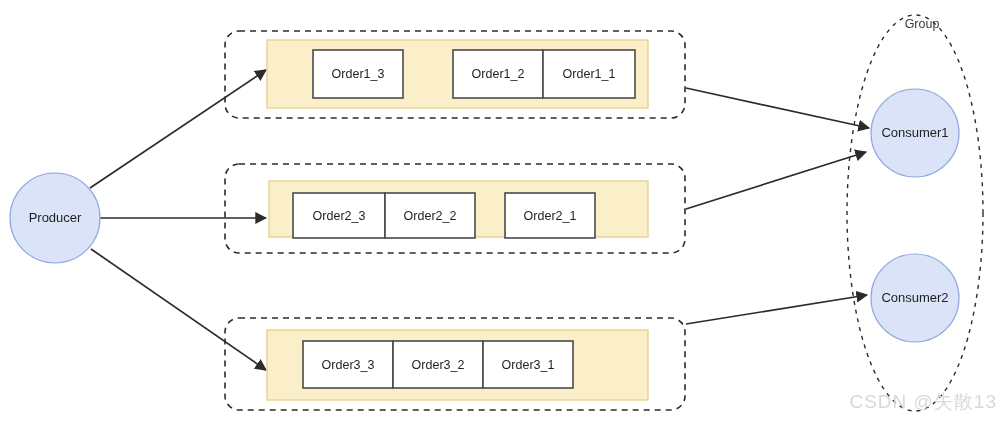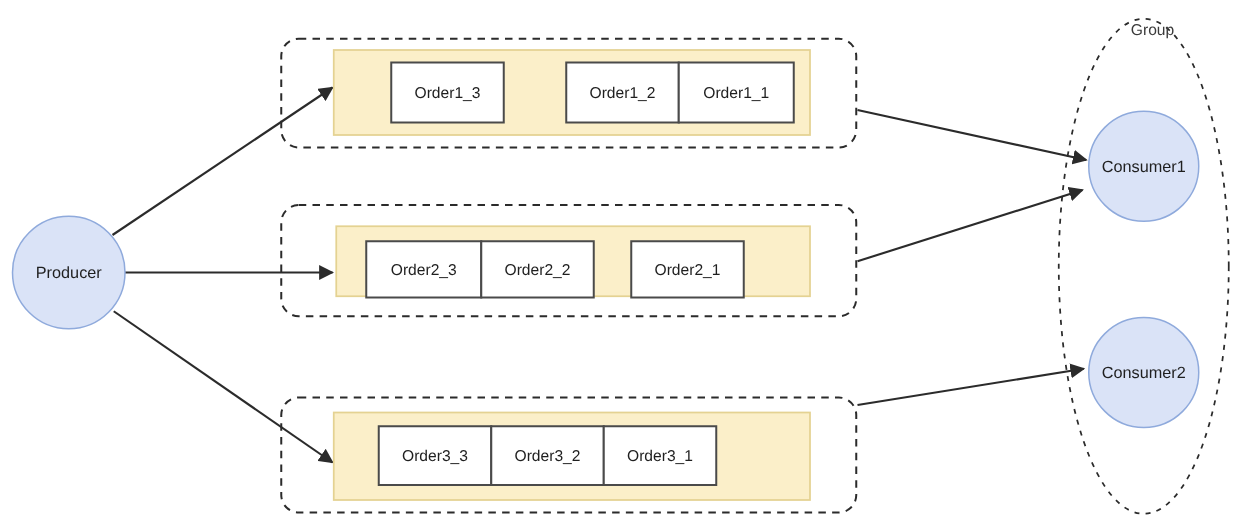--- a/index.html
+++ b/index.html
@@ -155,13 +155,14 @@
           <circle cx="915" cy="133" r="44" class="circle-node"></circle>
           <text x="915" y="134" class="node-label">Consumer1</text>
         </g>
         <g>
           <circle cx="915" cy="298" r="44" class="circle-node"></circle>
           <text x="915" y="299" class="node-label">Consumer2</text>
         </g>
       </g>
   </svg>
 
+  <div class="watermark">CSDN @失散13</div>
 </div>
 
 </body></html>

